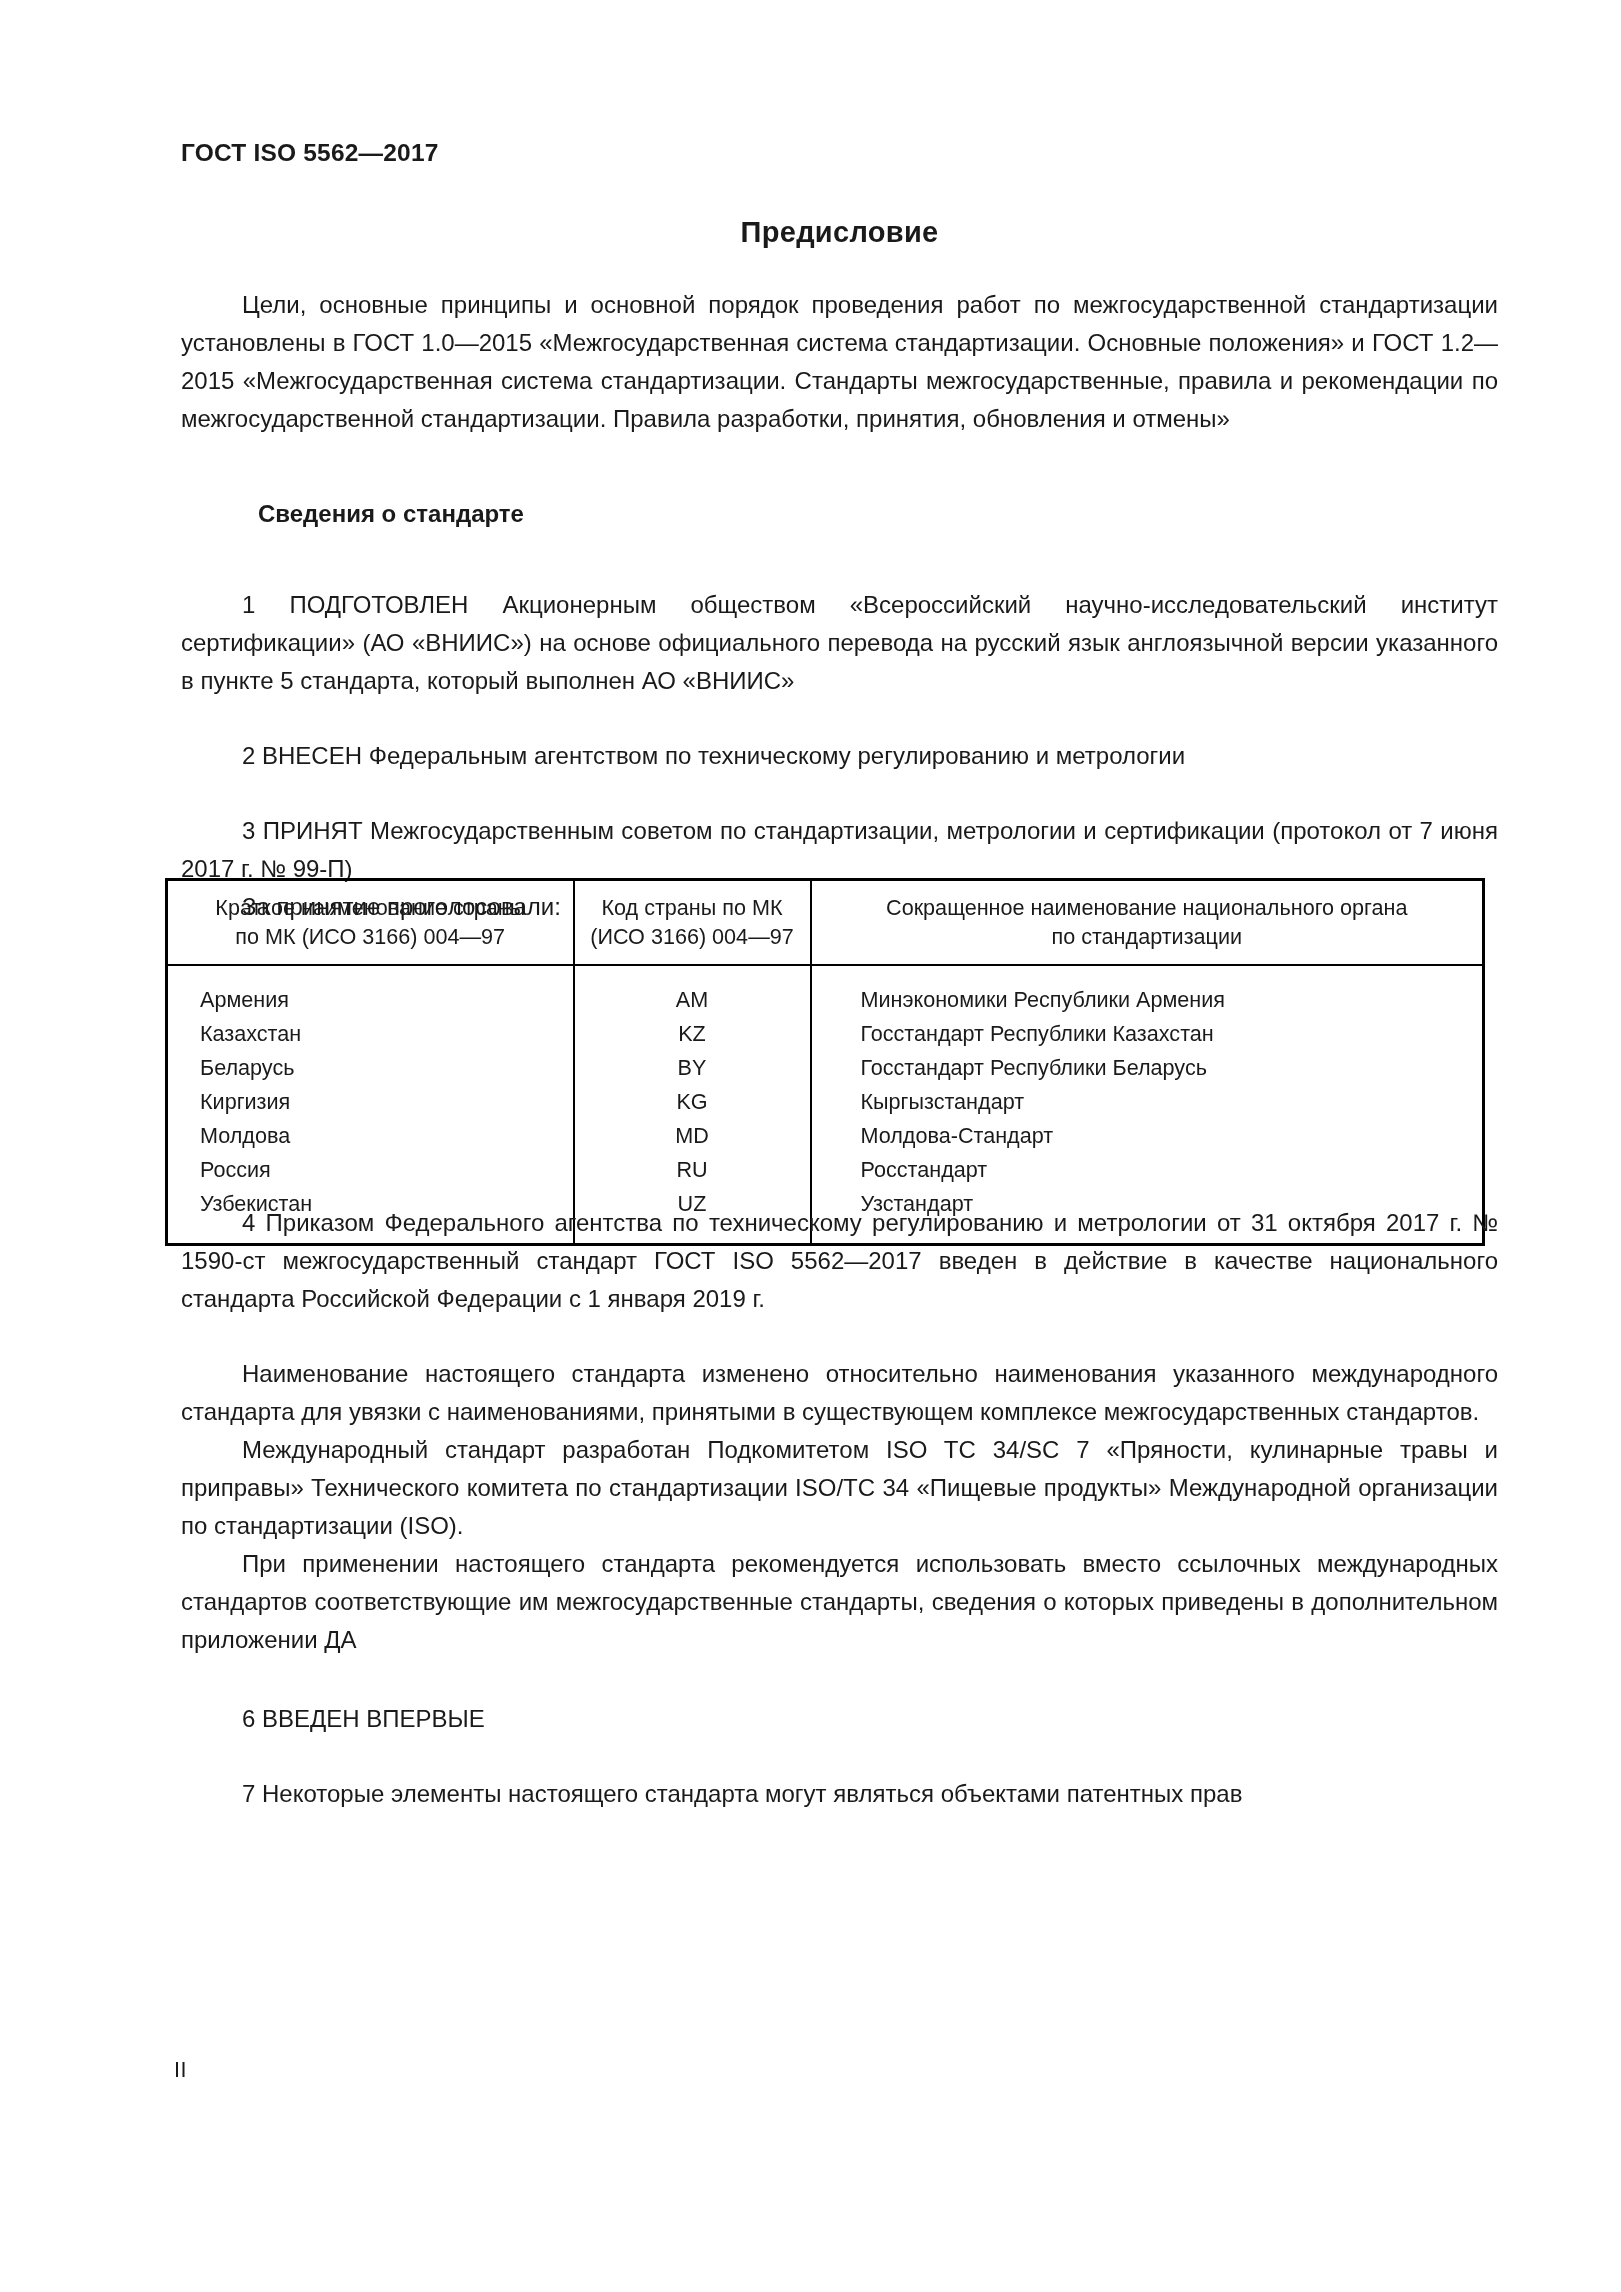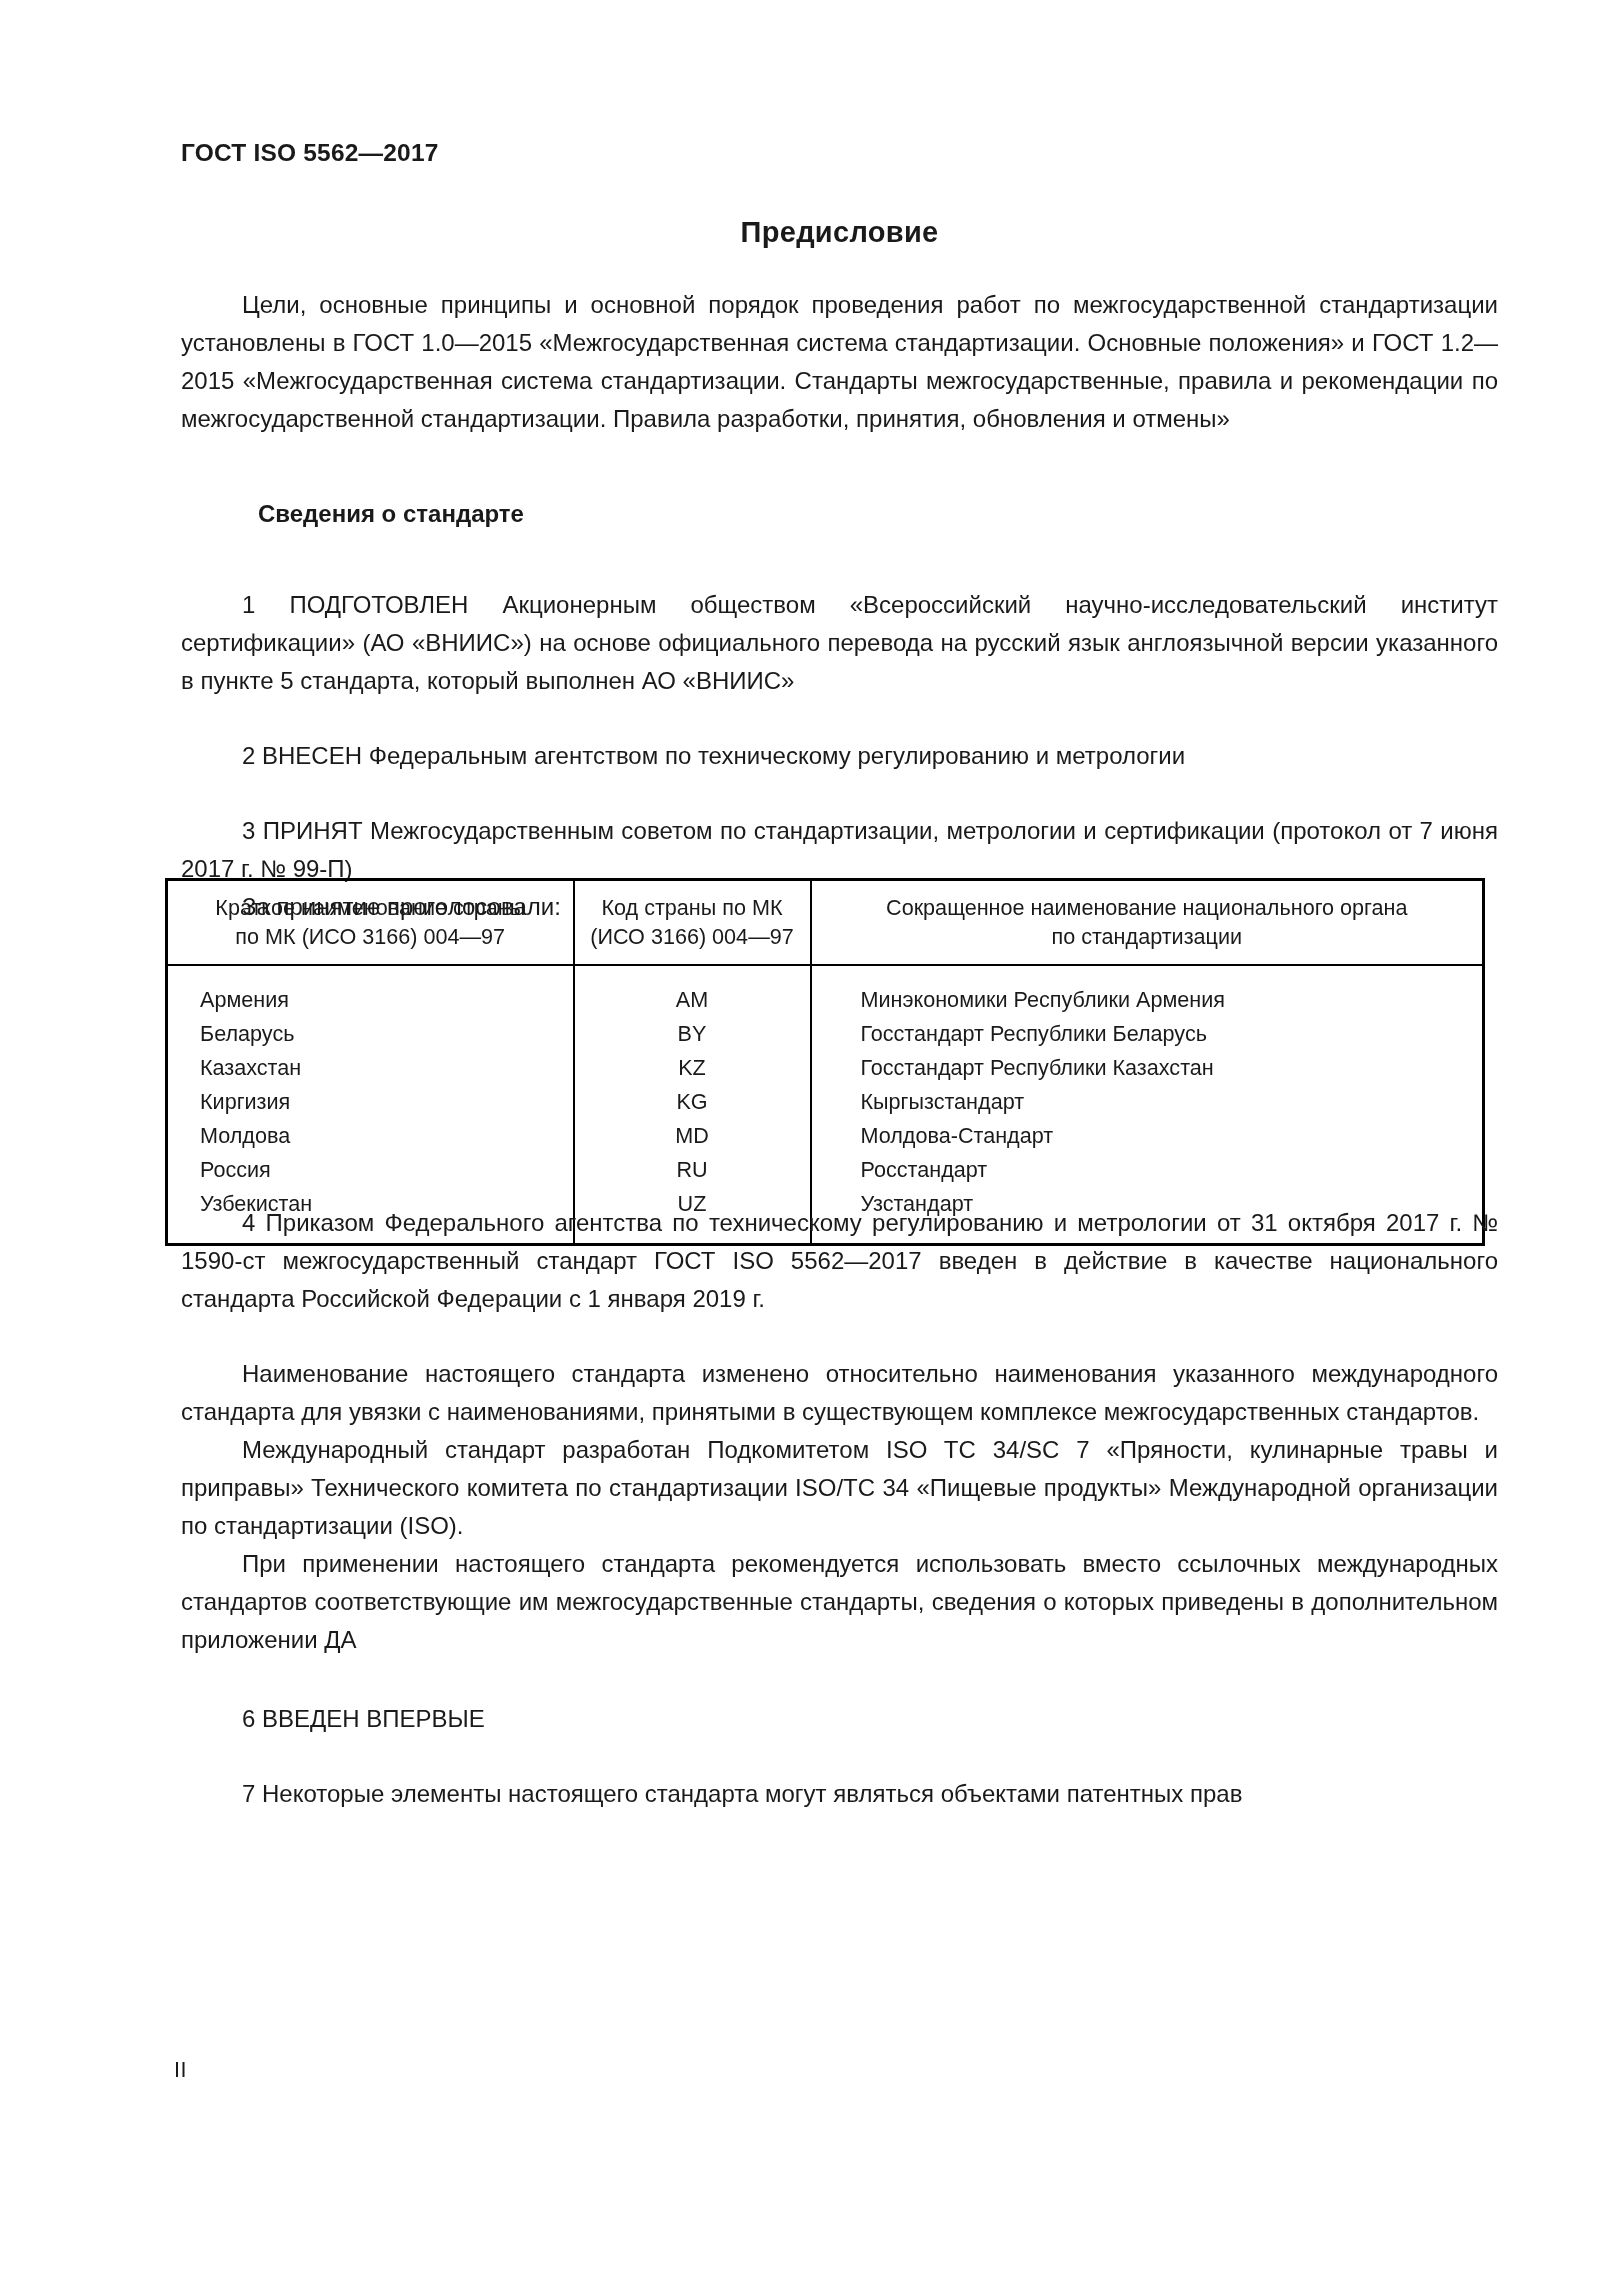--- a/index.html
+++ b/index.html
@@ -188,28 +188,28 @@
           </th>
         </tr>
       </thead>
       <tbody>
         <tr class="first">
           <td class="c1">Армения</td>
           <td class="c2">AM</td>
           <td class="c3">Минэкономики Республики Армения</td>
         </tr>
         <tr>
+          <td class="c1">Казахстан</td>
+          <td class="c2">KZ</td>
+          <td class="c3">Госстандарт Республики Казахстан</td>
+        </tr>
+        <tr>
           <td class="c1">Беларусь</td>
           <td class="c2">BY</td>
           <td class="c3">Госстандарт Республики Беларусь</td>
-        </tr>
-        <tr>
-          <td class="c1">Казахстан</td>
-          <td class="c2">KZ</td>
-          <td class="c3">Госстандарт Республики Казахстан</td>
         </tr>
         <tr>
           <td class="c1">Киргизия</td>
           <td class="c2">KG</td>
           <td class="c3">Кыргызстандарт</td>
         </tr>
         <tr>
           <td class="c1">Молдова</td>
           <td class="c2">MD</td>
           <td class="c3">Молдова-Стандарт</td>

